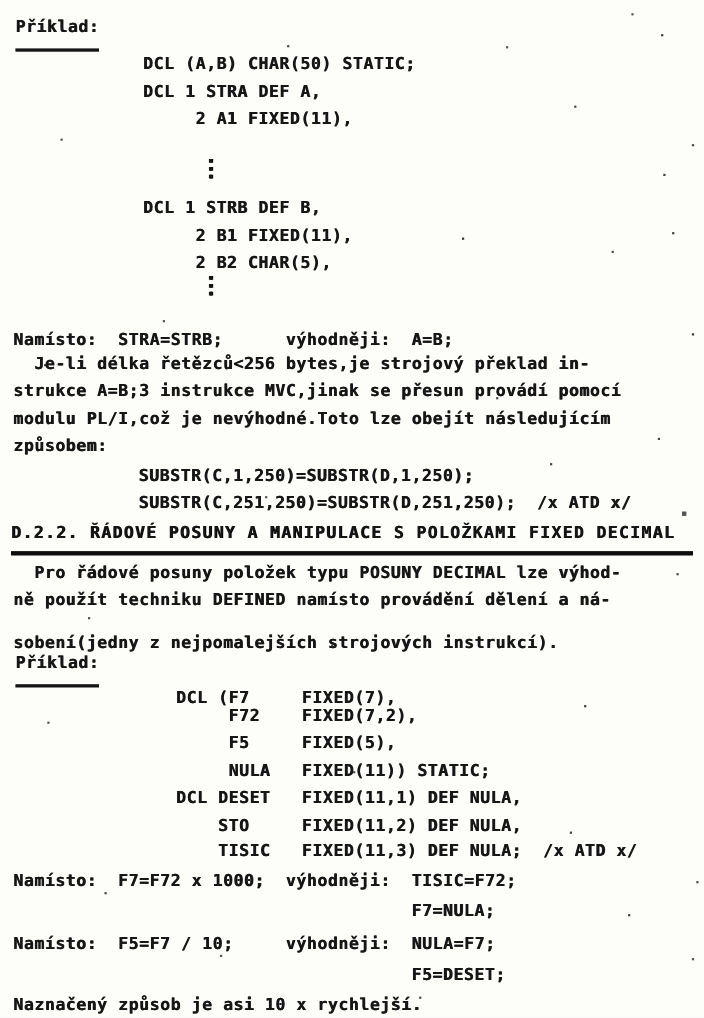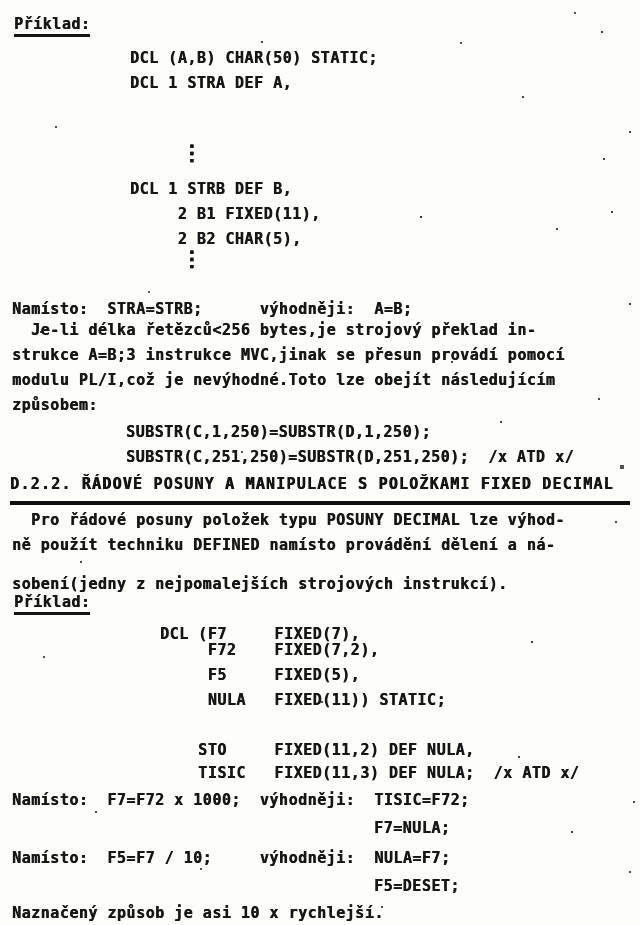--- a/index.html
+++ b/index.html
@@ -17,21 +17,21 @@
     position:absolute;
     left:12px;
     white-space:pre;
     font:bold 15px/25px "DejaVu Sans Mono", monospace;
     letter-spacing:0.5px;
     color:#161616;
     text-shadow:0.5px 0 0 #1c1c1c;
   }
   .u{
     border-bottom:3px solid #151515;
-    padding-bottom:1px;
+    padding-bottom:11px;
   }
   .heading{
     border-bottom:4px solid #0e0e0e;
     padding-bottom:4px;
     width:620px;
     letter-spacing:1.2px;
     text-shadow:0.6px 0 0 #000;
   }
   .ell{
     font-size:21px;
@@ -58,20 +58,21 @@
 </head>
 <body>
 
 <div class="page">
   <div class="noise"></div>
 
   <div class="ln" style="top:12px;left:14px"><span class="u">Příklad:</span></div>
 
   <div class="ln" style="top:46px;left:130px">DCL (A,B) CHAR(50) STATIC;</div>
   <div class="ln" style="top:71px;left:130px">DCL 1 STRA DEF A,</div>
+  <div class="ln" style="top:96px;left:130px">     2 A1 FIXED(11),</div>
   <div class="ln ell" style="top:141px;left:181px">⋮</div>
   <div class="ln" style="top:177px;left:130px">DCL 1 STRB DEF B,</div>
   <div class="ln" style="top:202px;left:130px">     2 B1 FIXED(11),</div>
   <div class="ln" style="top:227px;left:130px">     2 B2 CHAR(5),</div>
   <div class="ln ell" style="top:247px;left:181px">⋮</div>
 
   <div class="ln" style="top:297px">Namísto:  STRA=STRB;      výhodněji:  A=B;</div>
 
   <div class="ln" style="top:318px">  Je-li délka řetězců&lt;256 bytes,je strojový překlad in-</div>
   <div class="ln" style="top:343px">strukce A=B;3 instrukce MVC,jinak se přesun provádí pomocí</div>
@@ -86,20 +87,21 @@
   <div class="ln" style="top:508px">  Pro řádové posuny položek typu POSUNY DECIMAL lze výhod-</div>
   <div class="ln" style="top:533px">ně použít techniku DEFINED namísto provádění dělení a ná-</div>
   <div class="ln" style="top:572px">sobení(jedny z nejpomalejších strojových instrukcí).</div>
 
   <div class="ln" style="top:590px;left:14px"><span class="u">Příklad:</span></div>
 
   <div class="ln" style="top:622px;left:160px">DCL (F7     FIXED(7),</div>
   <div class="ln" style="top:638px;left:160px">     F72    FIXED(7,2),</div>
   <div class="ln" style="top:663px;left:160px">     F5     FIXED(5),</div>
   <div class="ln" style="top:688px;left:160px">     NULA   FIXED(11)) STATIC;</div>
+  <div class="ln" style="top:713px;left:160px">DCL DESET   FIXED(11,1) DEF NULA,</div>
   <div class="ln" style="top:738px;left:160px">    STO     FIXED(11,2) DEF NULA,</div>
   <div class="ln" style="top:761px;left:160px">    TISIC   FIXED(11,3) DEF NULA;  /x ATD x/</div>
 
   <div class="ln" style="top:788px">Namísto:  F7=F72 x 1000;  výhodněji:  TISIC=F72;</div>
   <div class="ln" style="top:816px;left:374px">F7=NULA;</div>
   <div class="ln" style="top:846px">Namísto:  F5=F7 / 10;     výhodněji:  NULA=F7;</div>
   <div class="ln" style="top:874px;left:374px">F5=DESET;</div>
 
   <div class="ln" style="top:901px">Naznačený způsob je asi 10 x rychlejší.</div>
 </div>

